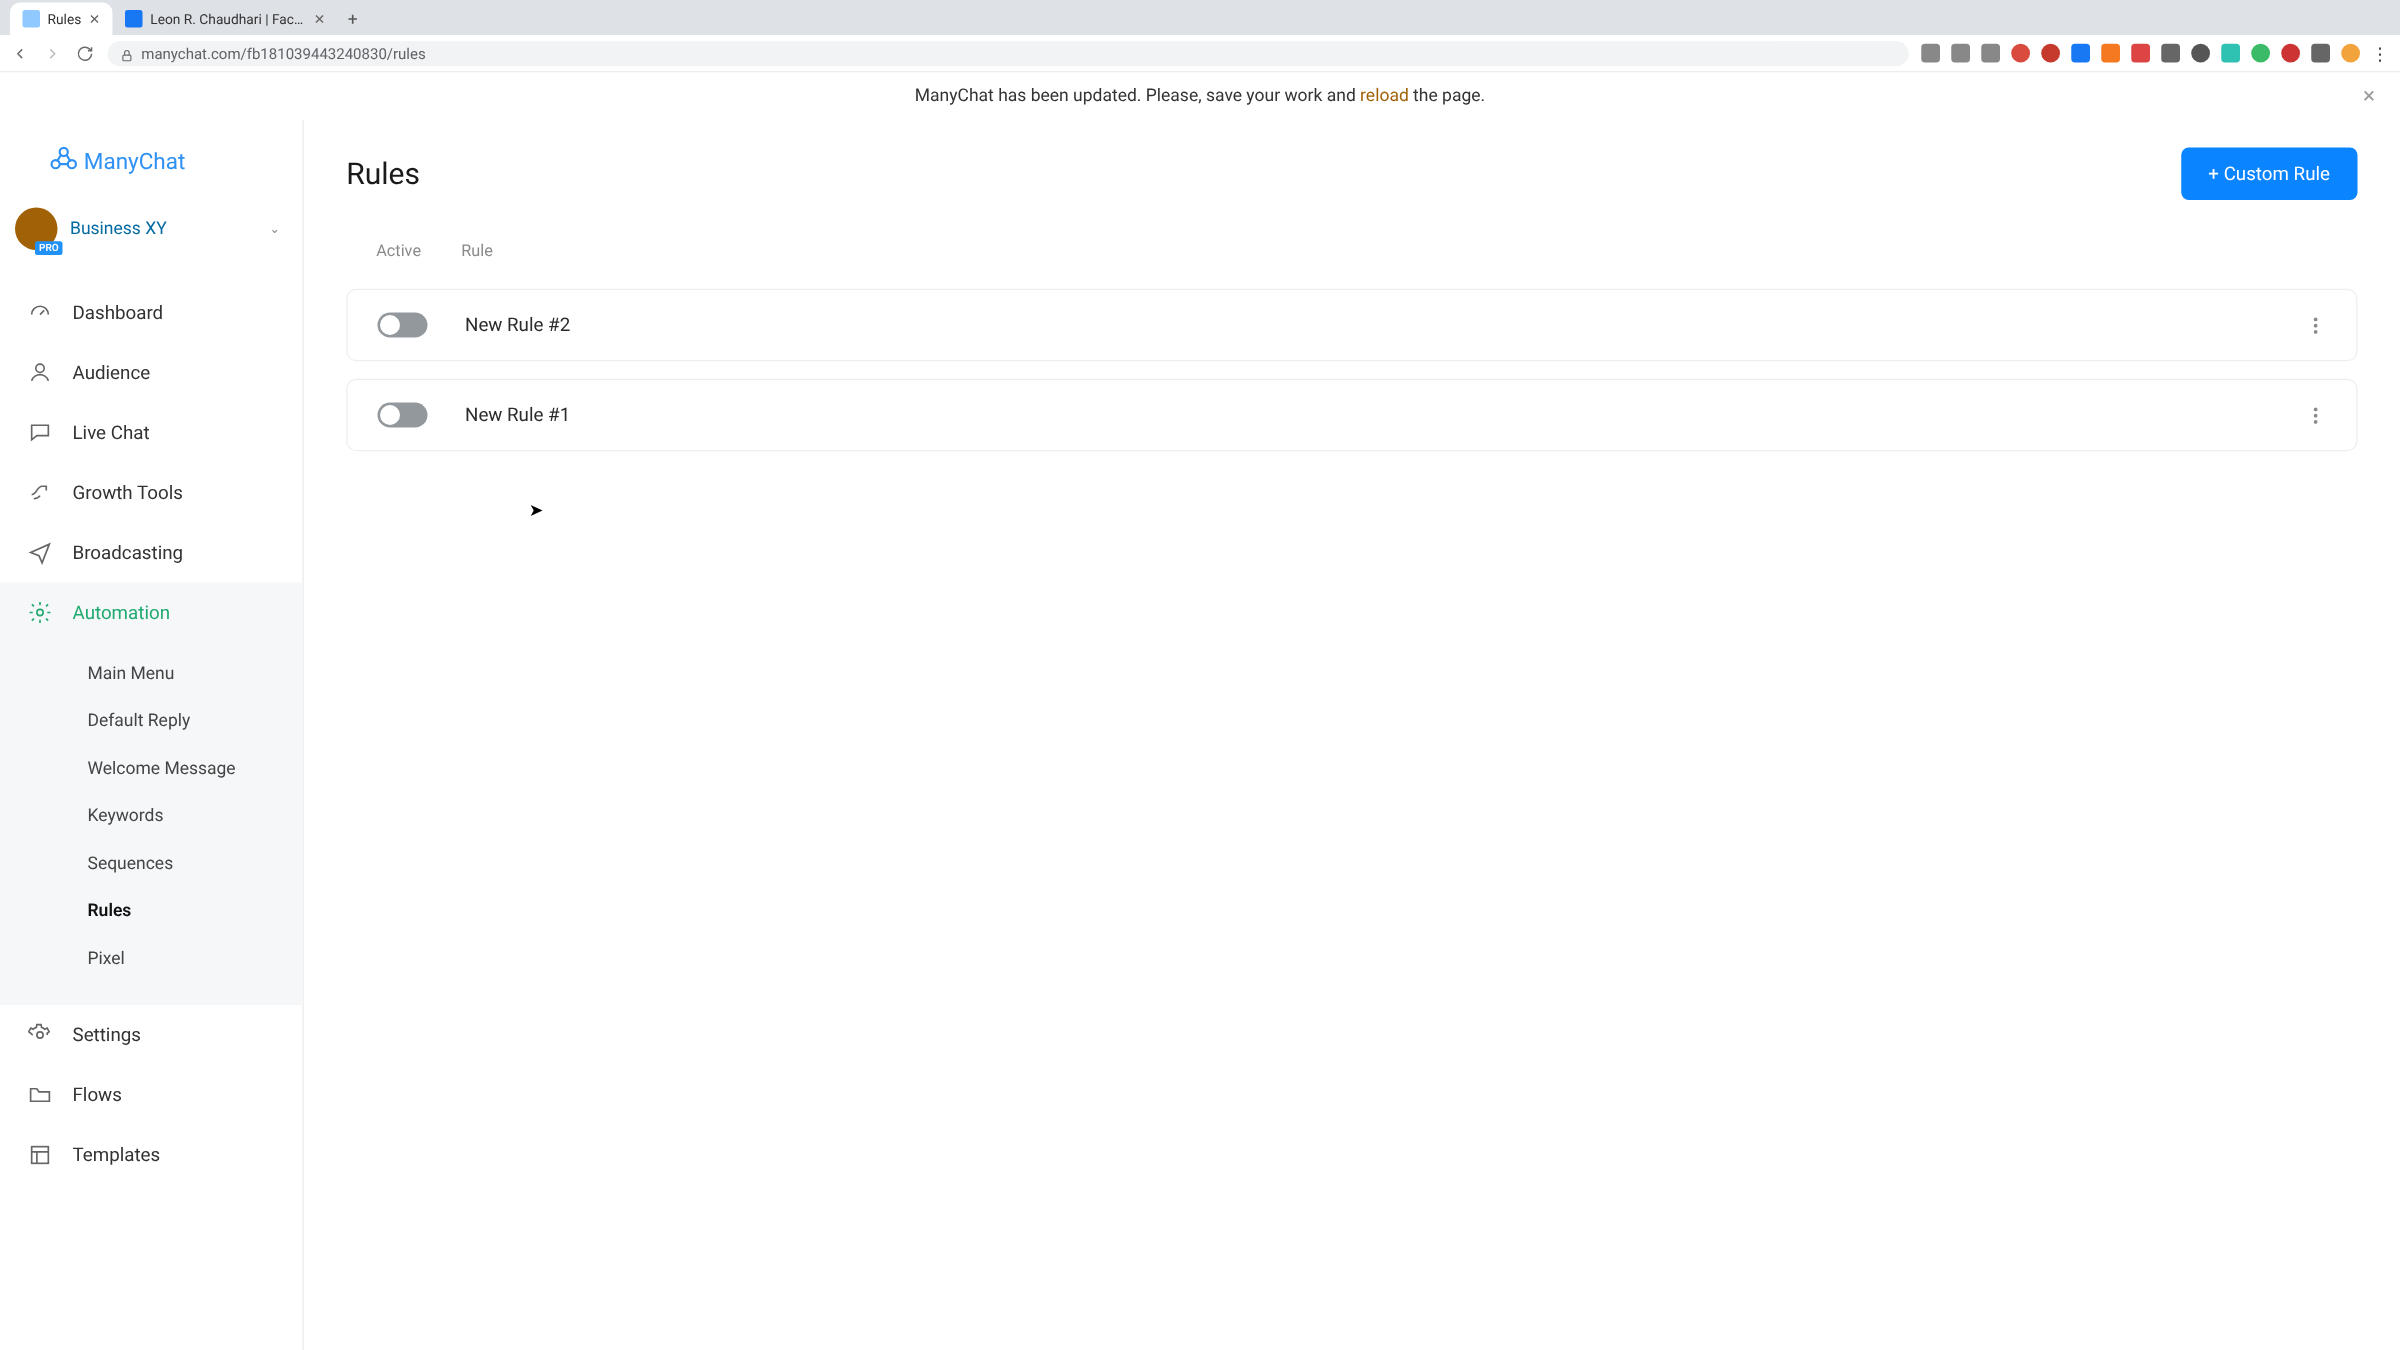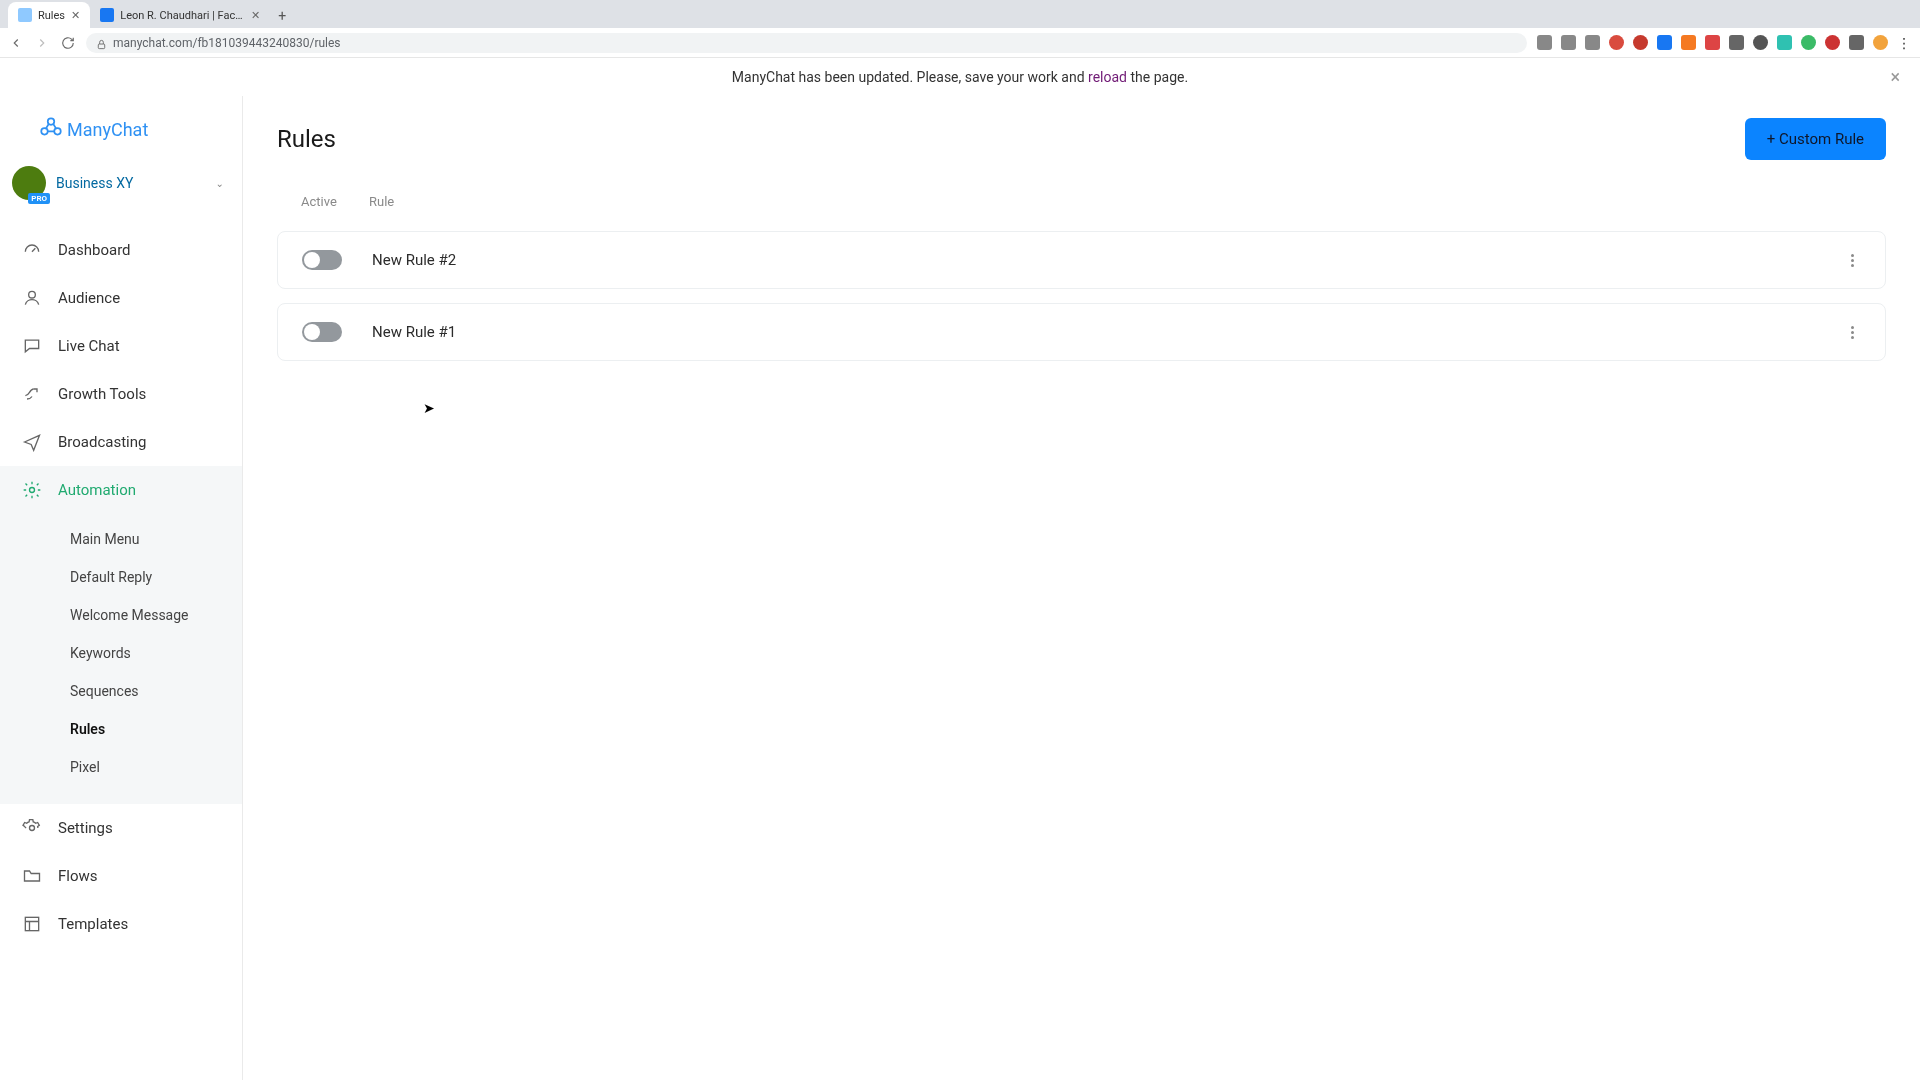--- a/index.html
+++ b/index.html
@@ -17,48 +17,48 @@
 
   .addr-bar { height: 30px; background: #fff; border-bottom: 1px solid #e6e6e6; display: flex; align-items: center; padding: 0 8px; gap: 10px; }
   .nav-btn { width: 16px; height: 16px; color: #6b6b6b; display:flex; align-items:center; justify-content:center; }
   .nav-btn.dim { color: #bdbdbd; }
   .url-box { flex: 1; background: #f1f3f4; border-radius: 14px; padding: 3px 10px; font-size: 12px; color: #5f6368; display:flex; align-items:flex-end; gap:6px; }
   .ext-icons { display: flex; gap: 9px; align-items: center; }
   .ext-icon { width: 15px; height: 15px; border-radius: 3px; }
 
   
   .banner { height: 38px; background: #fff; display: flex; align-items: center; justify-content: center; font-size: 14px; color: #333; border-bottom: 1px solid #fff; position: relative; }
-  .banner a { color: #701a75; text-decoration: none; }
+  .banner a { color: #a16207; text-decoration: none; }
   .banner-close { position: absolute; right: 20px; font-size: 18px; color: #999; cursor:pointer; }
 
   
   .app { display: flex; height: calc(100% - 28px - 30px - 38px); }
   .sidebar { width: 243px; border-right: 1px solid #eaeaea; background: #fff; display:flex; flex-direction:column; }
   .logo-row { display: flex; align-items: flex-end; gap: 3px; padding: 18px 20px 16px 38px; }
   .logo-text { color: #2f91f3; font-size: 18px; }
   .workspace { display: flex; align-items: center; padding: 10px 18px 14px 12px; gap: 10px; }
-  .ws-avatar { width: 34px; height: 34px; border-radius: 50%; background: #4d7c0f; position: relative; }
+  .ws-avatar { width: 34px; height: 34px; border-radius: 50%; background: #a16207; position: relative; }
   .ws-badge { position: absolute; bottom: -4px; right: -4px; background: #2091f6; color: #fff; font-size: 8px; padding: 1px 3px; border-radius: 2px; font-weight: 600; }
   .ws-name { flex: 1; font-size: 14px; color: #0369a1; }
   .ws-caret { color: #888; font-size: 10px; }
 
   .nav { padding-top: 12px; }
   .nav-item { display: flex; align-items: center; gap: 16px; padding: 14px 22px; font-size: 15px; color: #333; cursor: pointer; }
   .nav-item.active { color: #20aa70; background: #f5f7f8; }
   .nav-item.active svg { stroke: #20aa70; }
   .nav-item svg { stroke: #666; }
   .subnav { background: #f5f7f8; padding: 6px 0 18px 0; }
   .sub-item { padding: 11px 22px 11px 70px; font-size: 14px; color: #444; cursor: pointer; }
   .sub-item.selected { font-weight: 600; color: #111; }
 
   
   .main { flex: 1; padding: 0 34px; }
   .page-head { display: flex; align-items: center; justify-content: space-between; padding: 22px 0 26px 0; }
   .page-title { font-size: 24px; color: #1a1a1a; font-weight: 400; }
-  .btn-primary { background: #0b84ff; color: #0f172a; border: none; border-radius: 6px; padding: 12px 22px; font-size: 15px; cursor: pointer; }
+  .btn-primary { background: #0b84ff; color: #ffffff; border: none; border-radius: 6px; padding: 12px 22px; font-size: 15px; cursor: pointer; }
 
   .table-head { display: flex; padding: 8px 24px; color: #8a8a8a; font-size: 13px; gap: 24px; }
   .th-active { width: 44px; }
   .rule-card { border: 1px solid #eceff1; border-radius: 8px; margin-top: 14px; display: flex; align-items: center; padding: 18px 24px; gap: 30px; }
   .toggle { width: 40px; height: 20px; border-radius: 10px; background: #93989d; position: relative; cursor:pointer; }
   .toggle-knob { width: 16px; height: 16px; border-radius: 50%; background: #fff; position: absolute; top: 2px; left: 2px; }
   .rule-name { flex: 1; font-size: 15px; color: #2c2c2c; }
   .kebab { width: 18px; height: 18px; display:flex; flex-direction:column; align-items:center; justify-content:center; gap:2px; cursor:pointer; }
   .kebab span { width: 3px; height: 3px; border-radius: 50%; background: #8a8a8a; }
 

